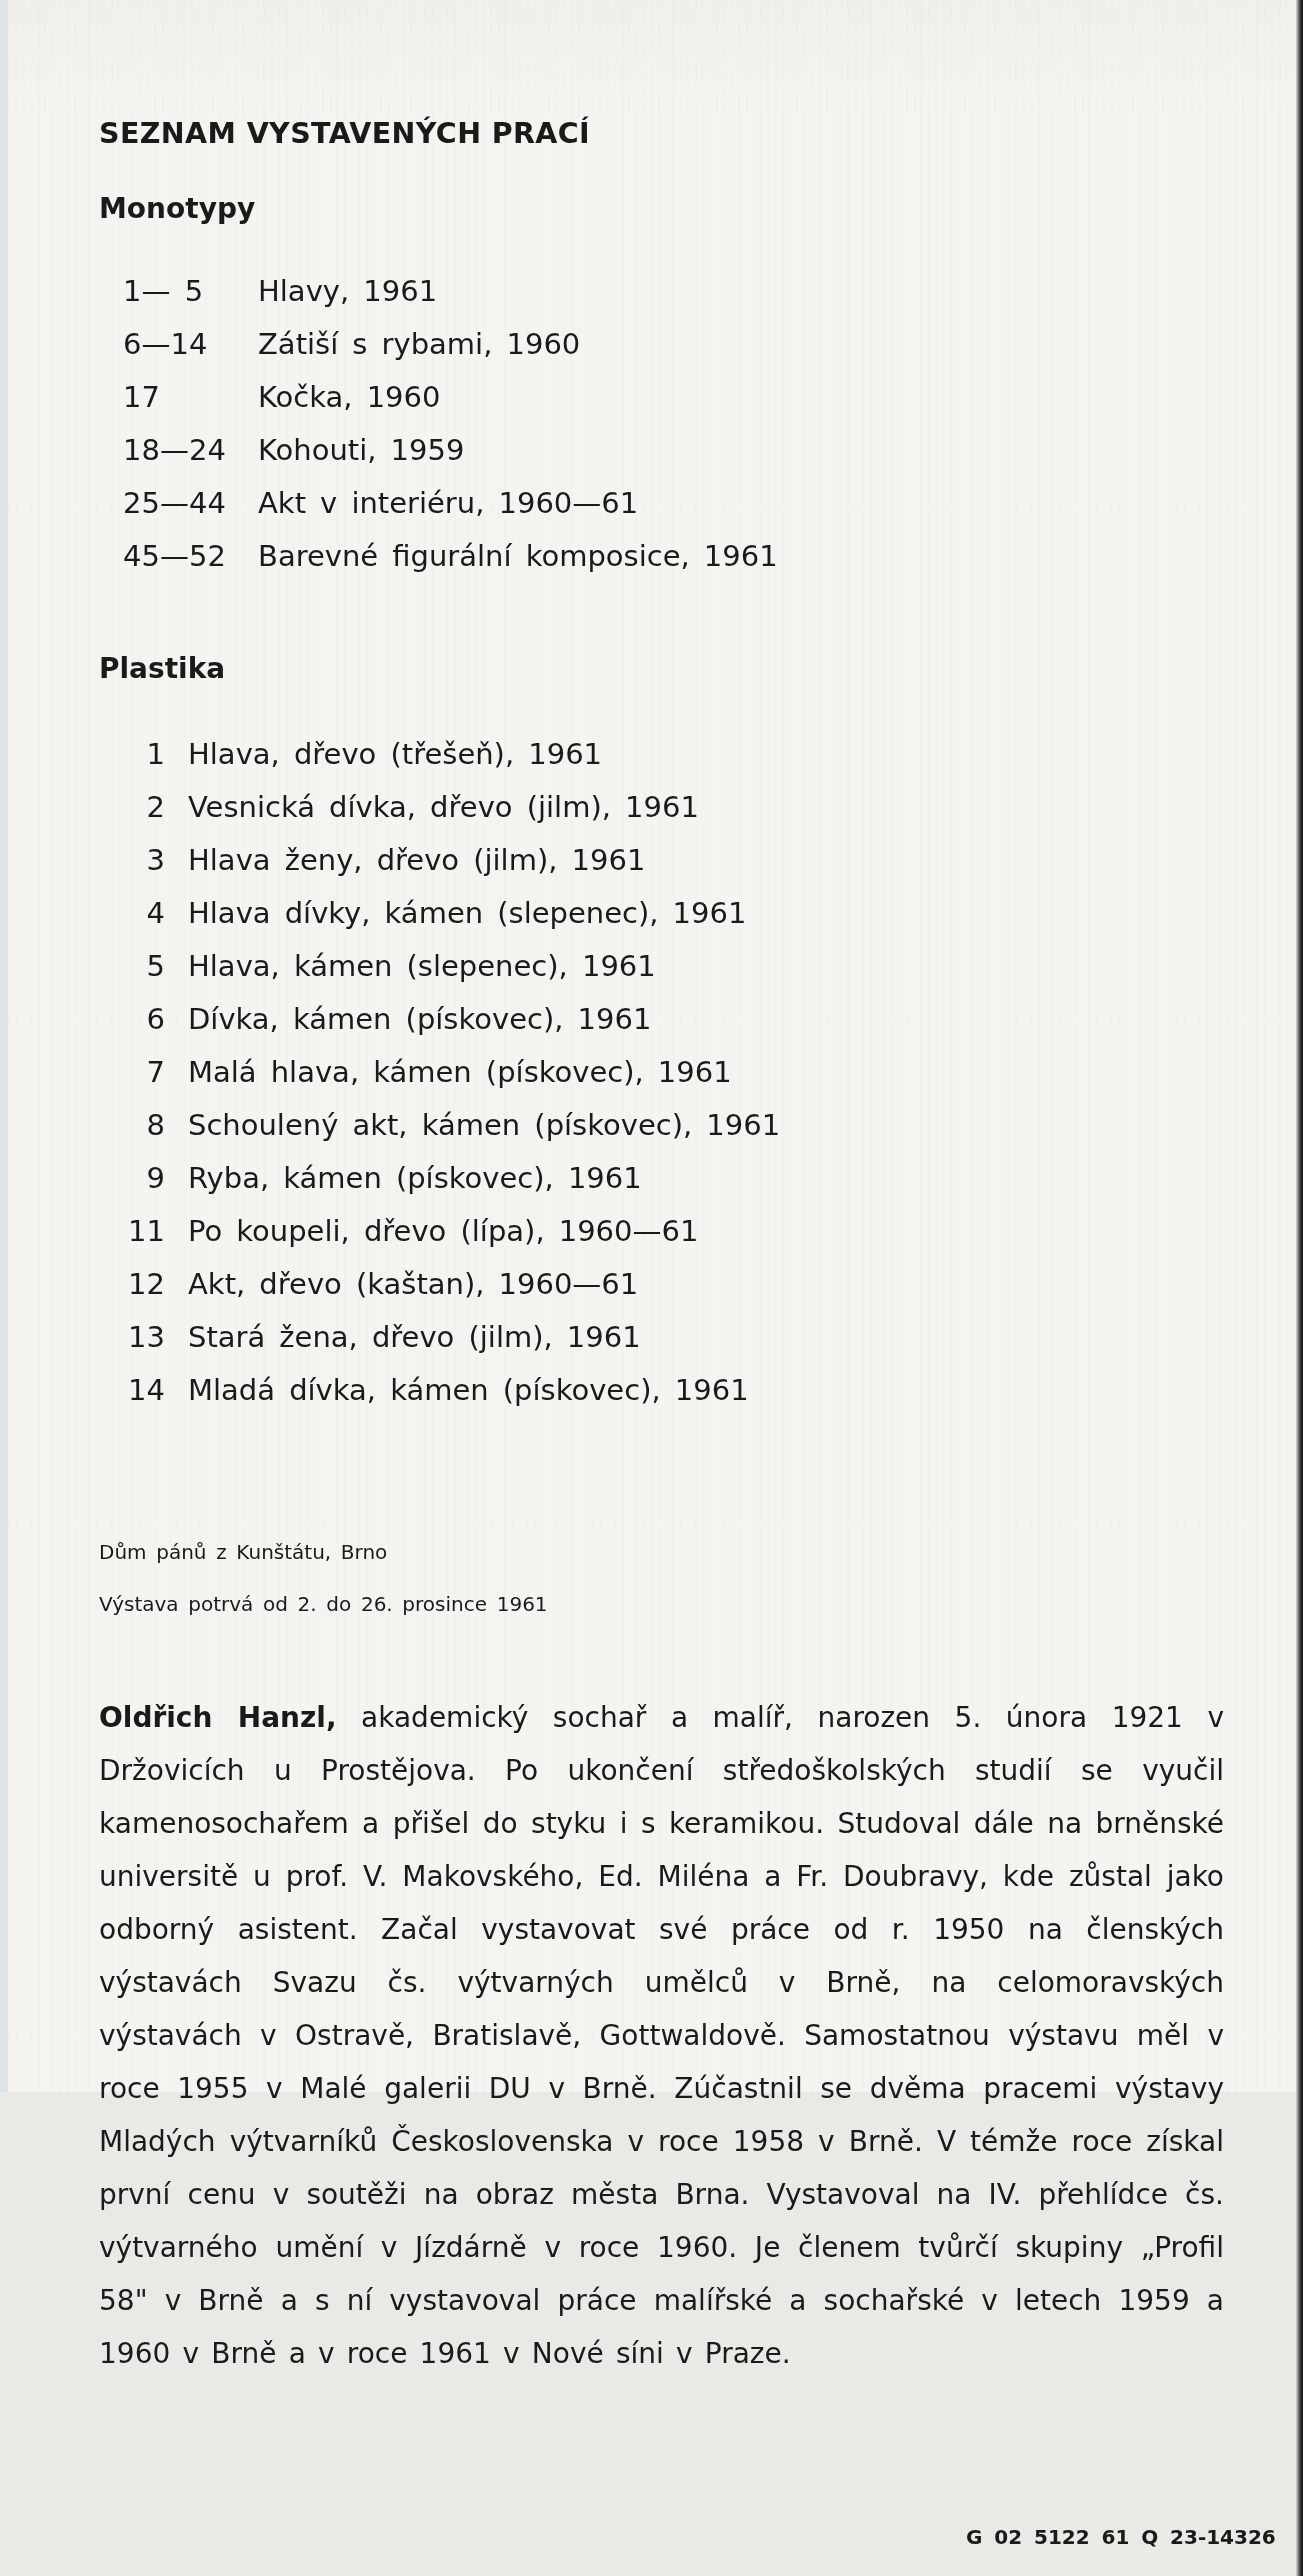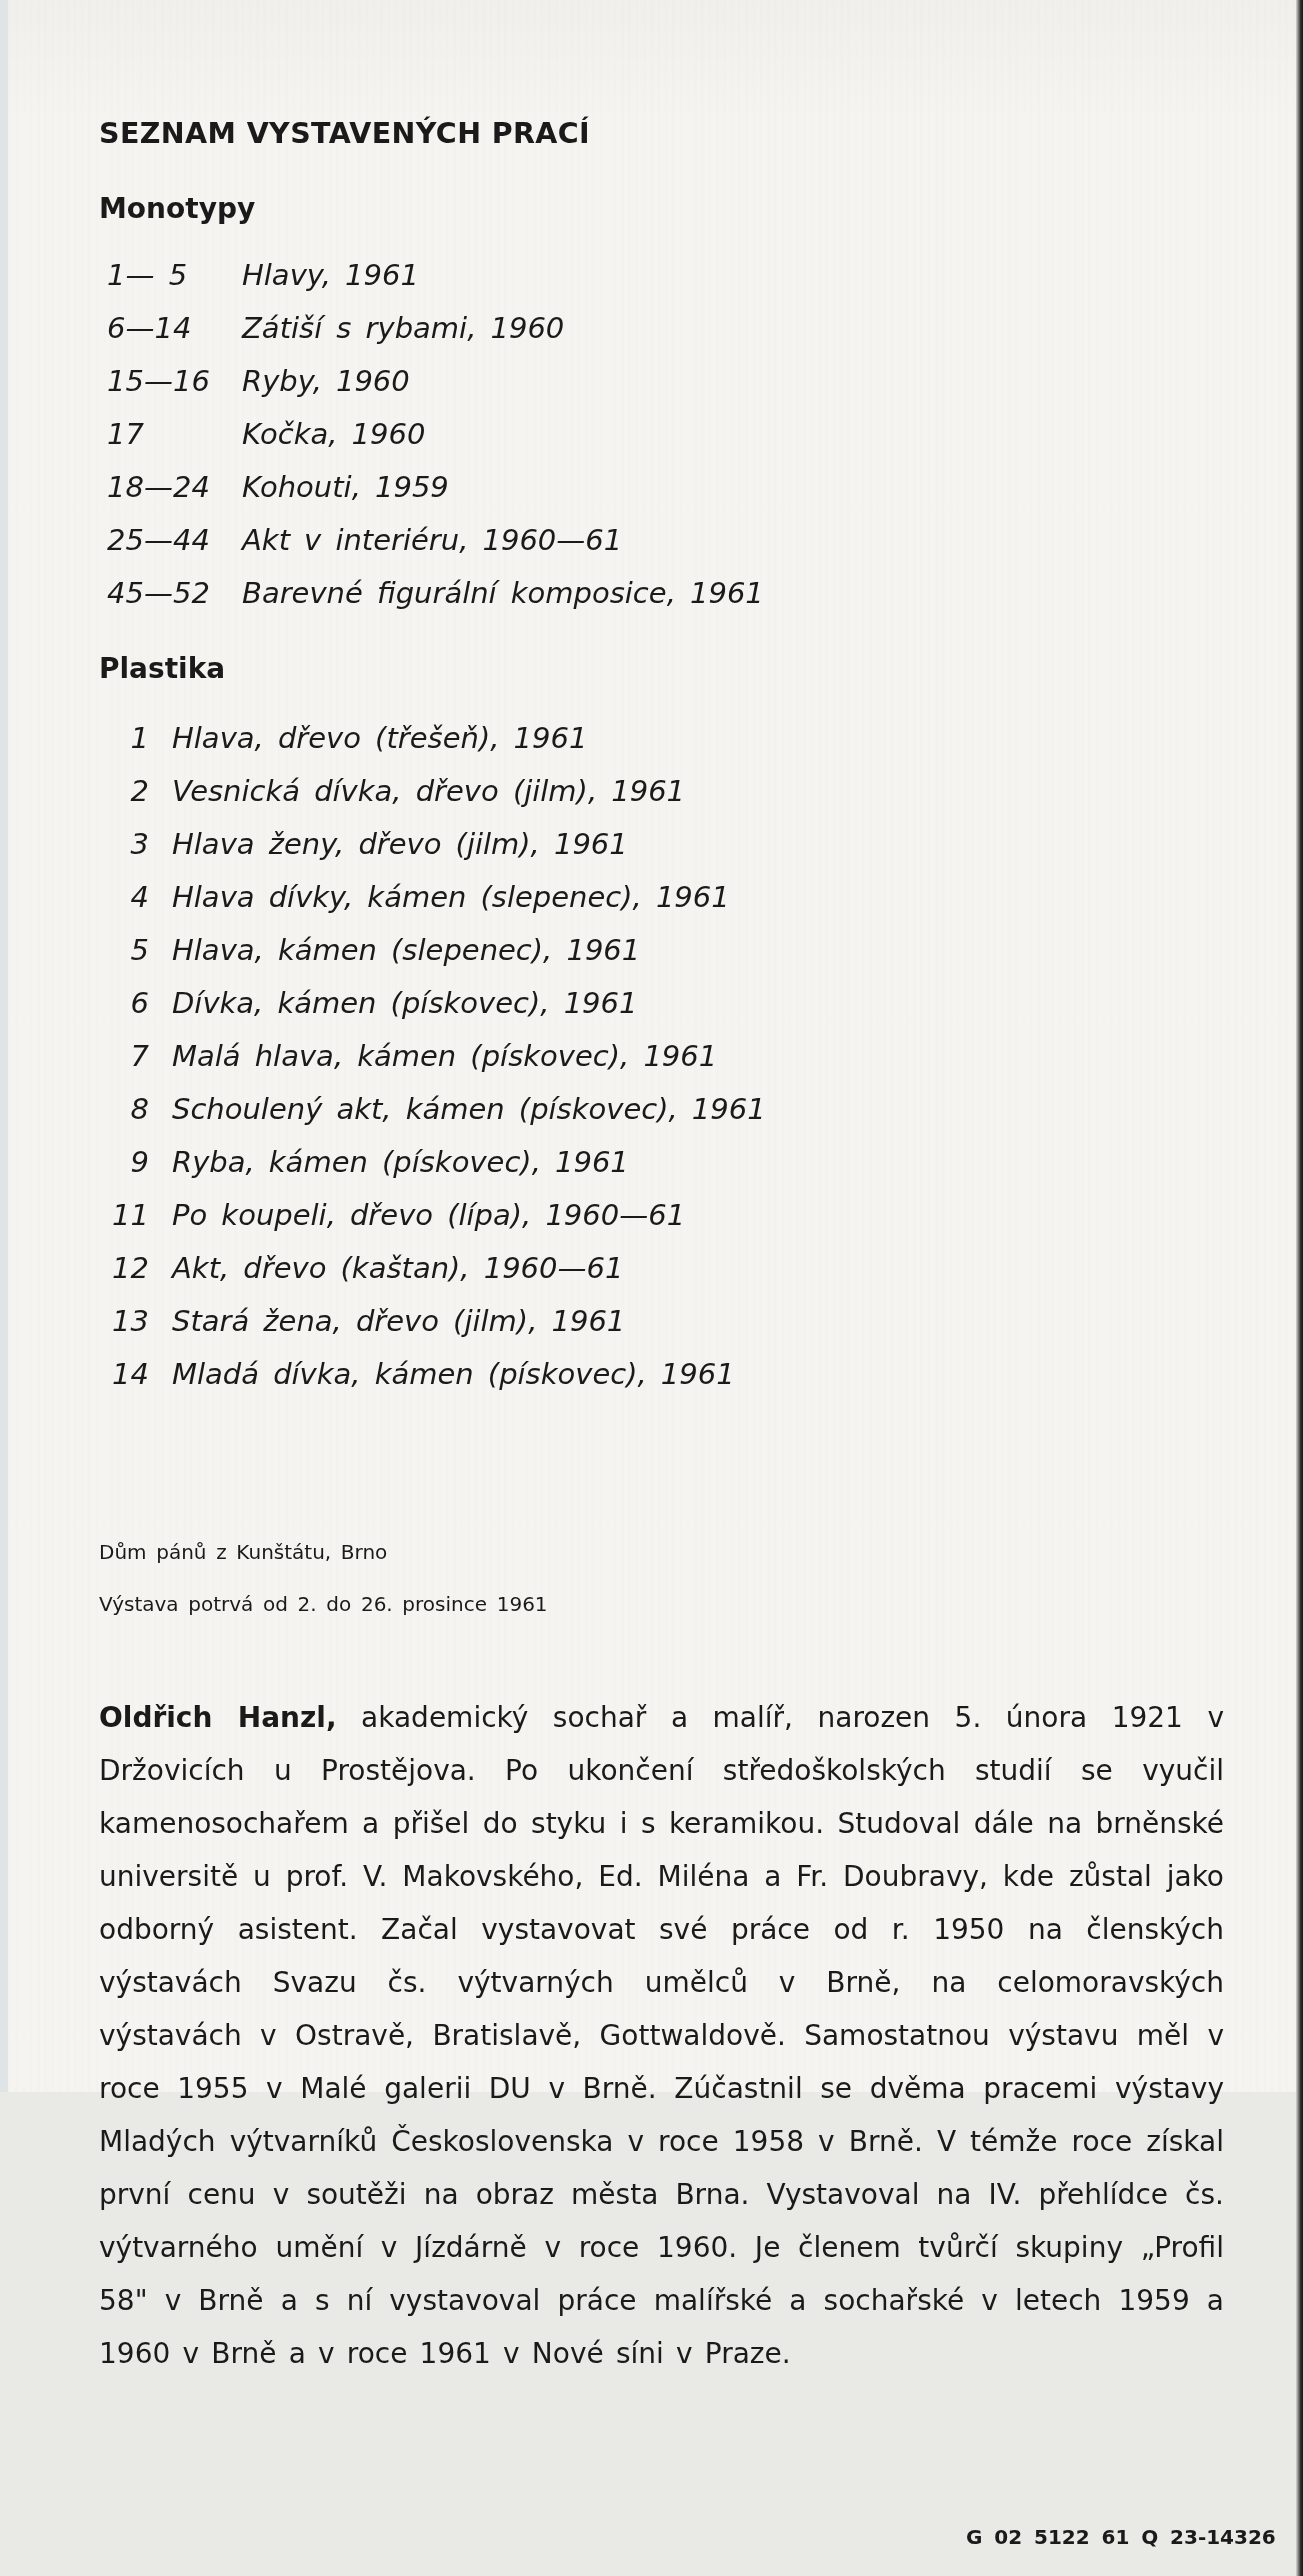--- a/index.html
+++ b/index.html
@@ -48,24 +48,23 @@
     .section-head {
       position: absolute;
       left: 0;
       font-size: 28px;
       font-weight: bold;
       white-space: nowrap;
     }
     .list {
       position: absolute;
       left: 0;
-      margin: 0;
+      margin: 16px;
       padding: 0;
       list-style: none;
-      font-style: italic;
     }
     .list li {
       display: flex;
       height: 53px;
       align-items: center;
       font-size: 29px;
       white-space: nowrap;
       word-spacing: 4.9px;
     }
     .num-mono {
@@ -122,24 +121,20 @@
     <ul class="list" style="top:248px;">
       <li>
           <span class="num-mono">1— 5</span>
           <span>Hlavy, 1961</span>
         </li>
       <li>
           <span class="num-mono">6—14</span>
           <span>Zátiší s rybami, 1960</span>
         </li>
       <li>
-          <span class="num-mono">15—16</span>
-          <span>Ryby, 1960</span>
-        </li>
-      <li>
           <span class="num-mono">17</span>
           <span>Kočka, 1960</span>
         </li>
       <li>
           <span class="num-mono">18—24</span>
           <span>Kohouti, 1959</span>
         </li>
       <li>
           <span class="num-mono">25—44</span>
           <span>Akt v interiéru, 1960—61</span>

